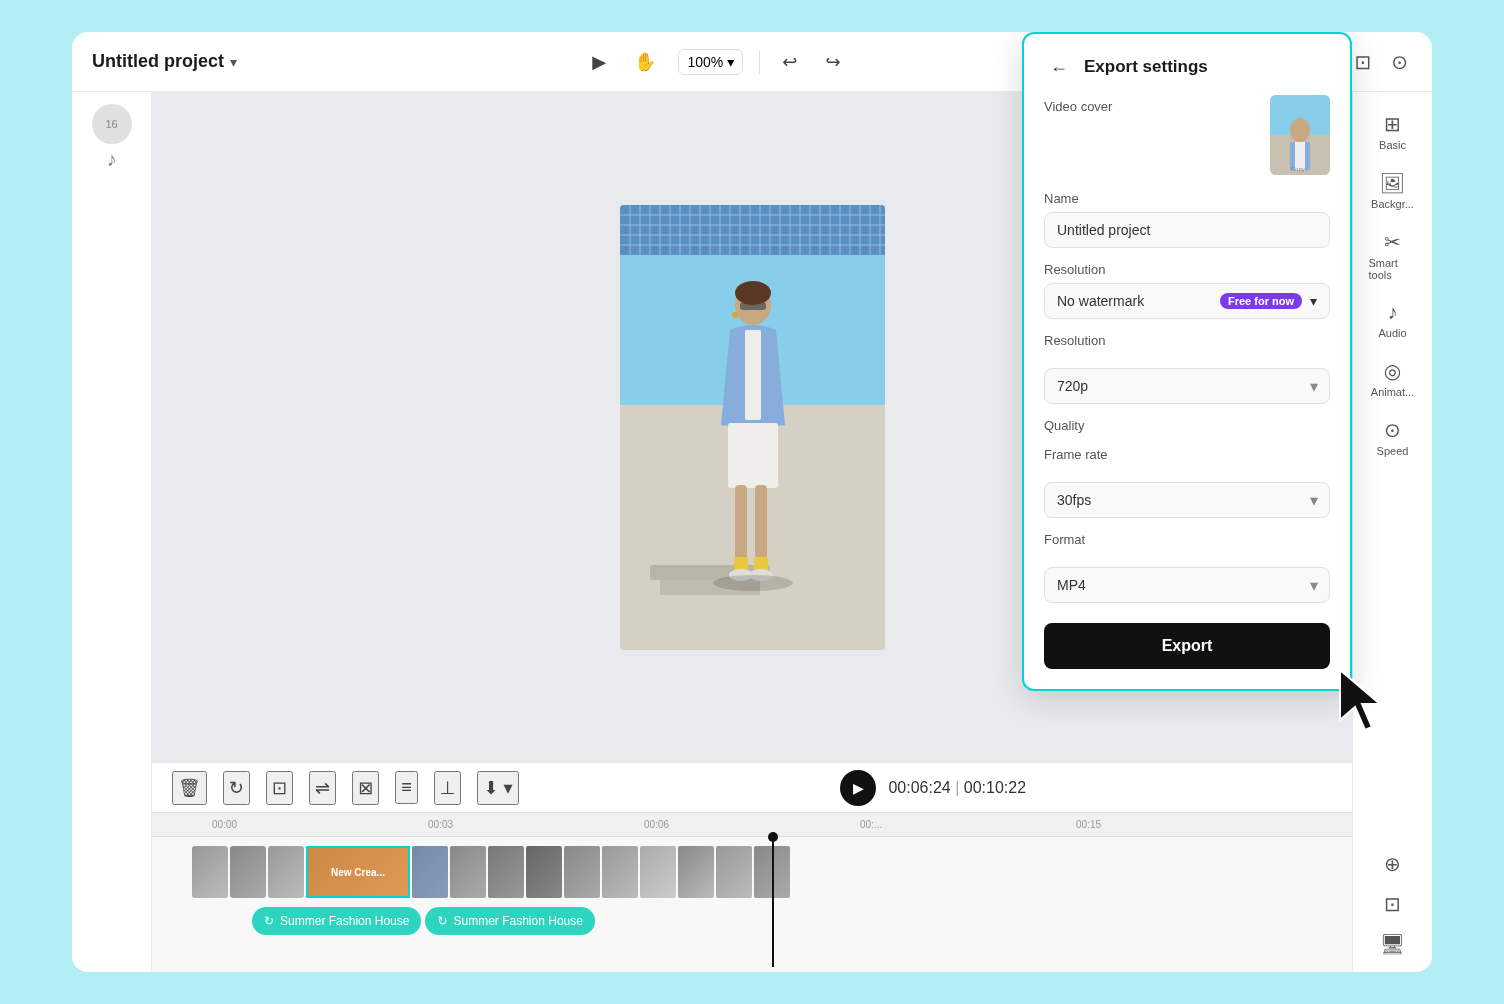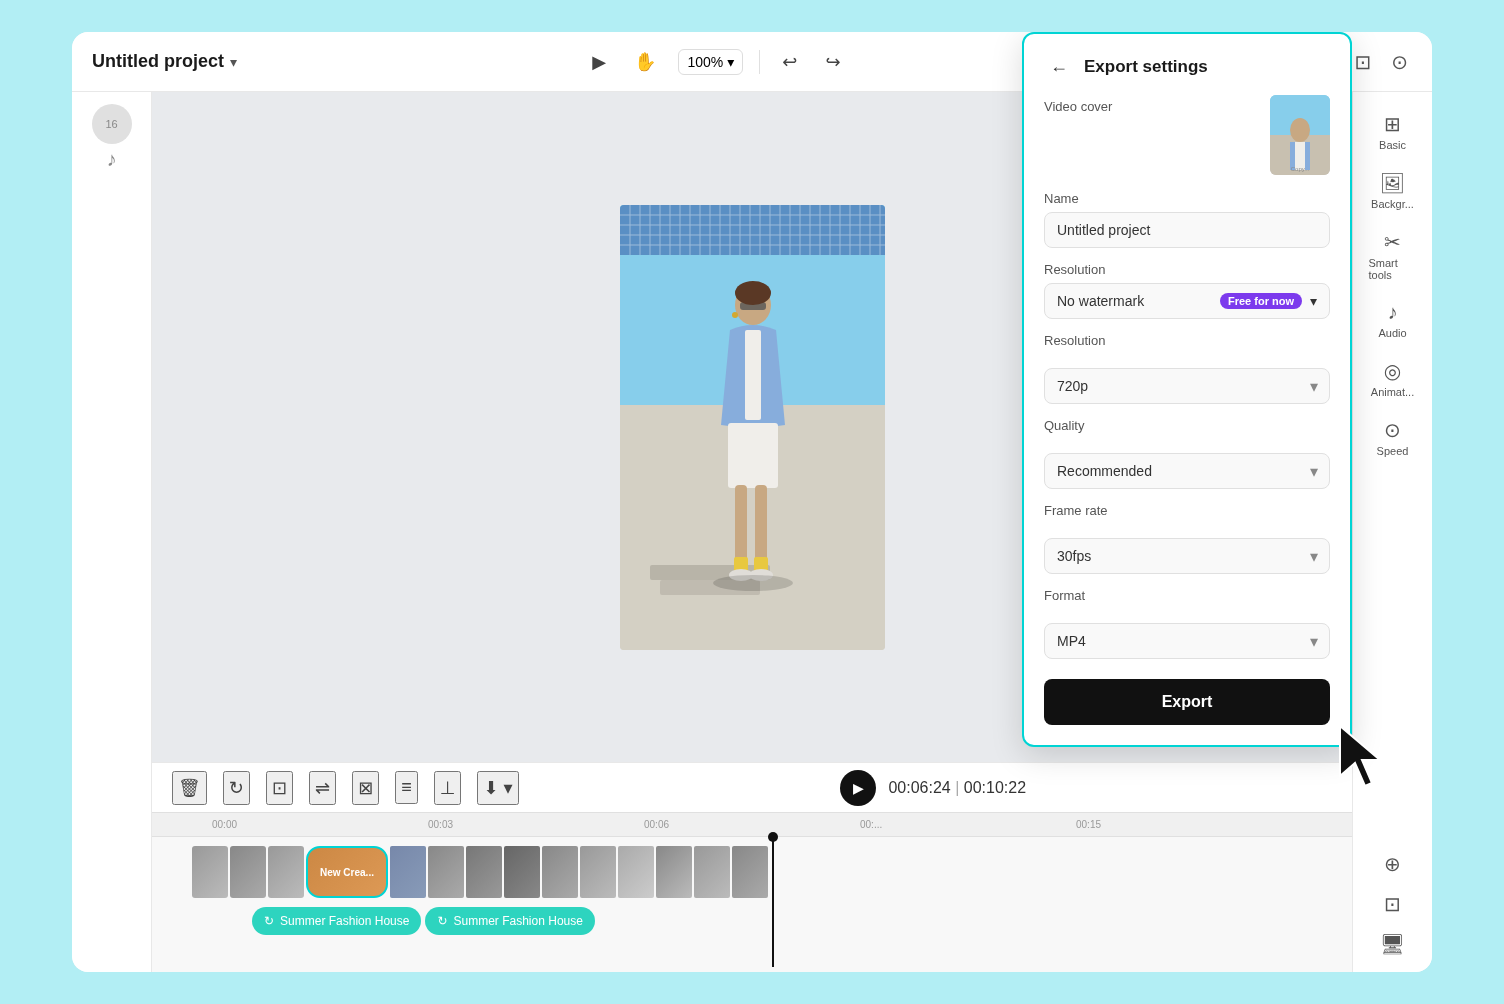--- a/index.html
+++ b/index.html
@@ -576,21 +576,21 @@
           <span class="ruler-mark">00:15</span>
         </div>
 
         <div class="timeline-content">
           <div style="position:absolute;left:40px;top:0;display:flex;align-items:center;height:70px;">
             <div style="display:flex;gap:2px;height:52px;align-items:center;">
 
               <div class="clip-small" style="background:linear-gradient(135deg,#999 0%,#bbb 100%);width:36px;height:52px;border-radius:3px;"></div>
               <div class="clip-small" style="background:linear-gradient(135deg,#888 0%,#aaa 100%);width:36px;height:52px;border-radius:3px;"></div>
               <div class="clip-small" style="background:linear-gradient(135deg,#999 0%,#bbb 100%);width:36px;height:52px;border-radius:3px;"></div>
-              <div style="width:82px;height:52px;background:linear-gradient(135deg,#cc8844 0%,#dd9955 100%);border-radius:14px;border:2px solid #00d4d4;display:flex;align-items:center;justify-content:center;color:#fff;font-size:10px;font-weight:600;">New Crea...</div>
+              <div style="width:104px;height:52px;background:linear-gradient(135deg,#cc8844 0%,#dd9955 100%);border-radius:1px;border:2px solid #00d4d4;display:flex;align-items:center;justify-content:center;color:#fff;font-size:10px;font-weight:600;">New Crea...</div>
               <div class="clip-small" style="background:linear-gradient(135deg,#7788aa 0%,#889bb8 100%);width:36px;"></div>
               <div class="clip-small" style="background:linear-gradient(135deg,#888 0%,#aaa 100%);width:36px;"></div>
               <div class="clip-small" style="background:linear-gradient(135deg,#777 0%,#999 100%);width:36px;"></div>
               <div class="clip-small" style="background:linear-gradient(135deg,#666 0%,#888 100%);width:36px;"></div>
               <div class="clip-small" style="background:linear-gradient(135deg,#888 0%,#aaa 100%);width:36px;"></div>
               <div class="clip-small" style="background:linear-gradient(135deg,#999 0%,#bbb 100%);width:36px;"></div>
               <div class="clip-small" style="background:linear-gradient(135deg,#aaa 0%,#ccc 100%);width:36px;"></div>
               <div class="clip-small" style="background:linear-gradient(135deg,#888 0%,#bbb 100%);width:36px;"></div>
               <div class="clip-small" style="background:linear-gradient(135deg,#999 0%,#bbb 100%);width:36px;"></div>
               <div class="clip-small" style="background:linear-gradient(135deg,#888 0%,#aaa 100%);width:36px;"></div>
@@ -700,27 +700,20 @@
           <option>720p</option>
           <option>1080p</option>
           <option>4K</option>
         </select>
       </div>
     </div>
 
     
     <div class="form-group">
       <label class="form-label">Quality</label>
-      <div class="select-wrapper">
-        <select class="form-select">
-          <option>Recommended</option>
-          <option>High</option>
-          <option>Low</option>
-        </select>
-      </div>
     </div>
 
     
     <div class="form-group">
       <label class="form-label">Frame rate</label>
       <div class="select-wrapper">
         <select class="form-select">
           <option>30fps</option>
           <option>60fps</option>
           <option>24fps</option>

